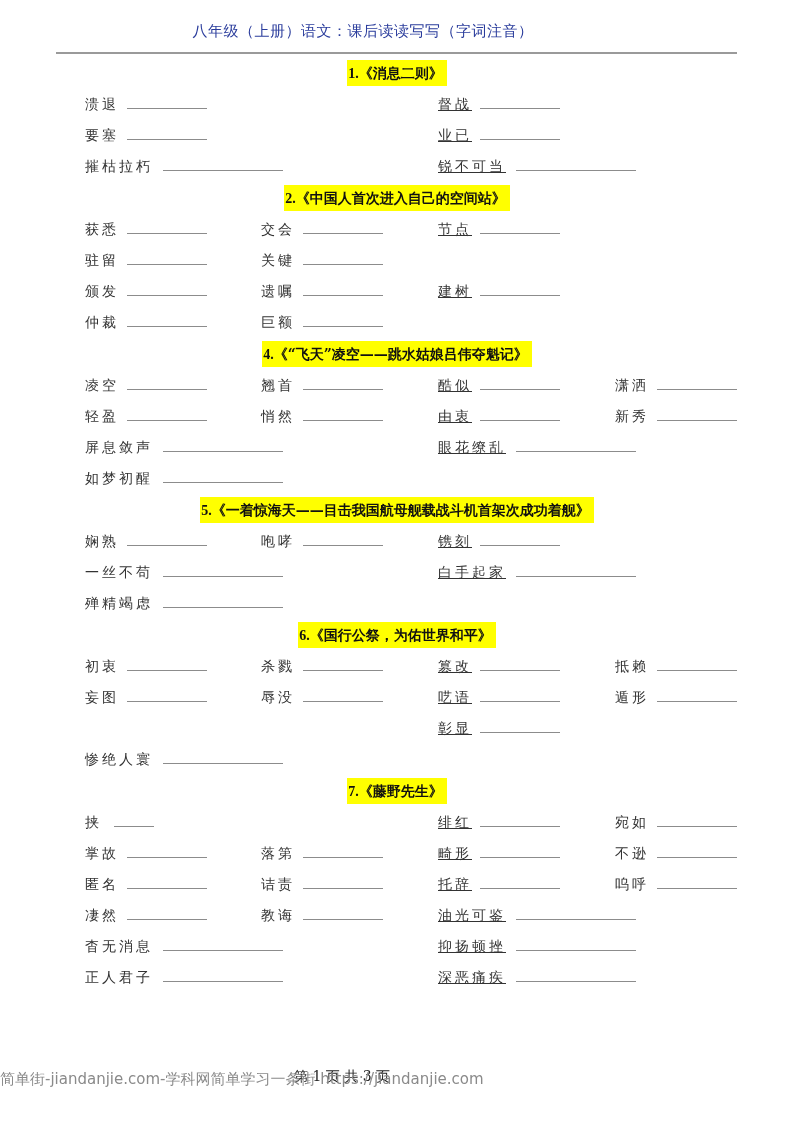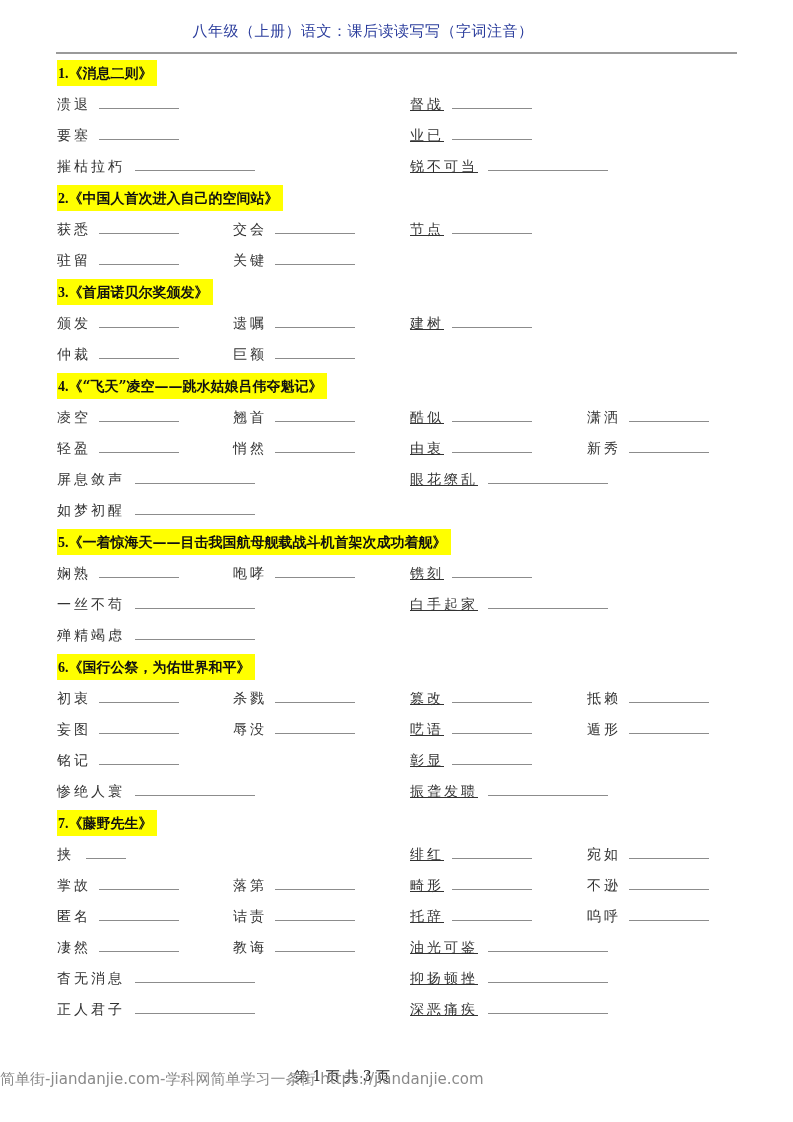--- a/index.html
+++ b/index.html
@@ -11,28 +11,28 @@
     .page-header {
       position: absolute; left: 0; top: 22px; width: 726px;
       text-align: center; font-size: 15px; color: #2a3c9c;
       font-family: "DejaVu Sans", "Liberation Sans", sans-serif;
       letter-spacing: 0.5px;
     }
     .header-rule {
       position: absolute; left: 56px; top: 52px; width: 681px; height: 0;
       border-top: 2px solid #9a9a9a;
     }
-    .content { position: absolute; left: 57px; top: 58px; width: 680px; }
+    .content { position: absolute; left: 57px; top: 58px; width: 680px; text-align: center; }
     .section-title {
       display: inline-block; background: #ffff00; font-weight: bold;
       font-size: 14px; height: 26px; line-height: 26px; padding: 0 4px 0 1px;
       color: #111; margin: 2px 0 4px 0; white-space: nowrap;
     }
     .section-title .num { font-family: "Liberation Serif", serif; font-weight: bold; }
-    .row { position: relative; height: 31px; }
+    .row { position: relative; height: 31px; margin-left: 28px; }
     .item {
       position: absolute; top: 0; height: 31px; line-height: 28px;
       font-size: 14px; white-space: nowrap; color: #333;
     }
     .item .word { letter-spacing: 3px; }
     .item .blank {
       display: inline-block; width: 80px; border-bottom: 1px solid #8c8c8c;
       height: 16px; vertical-align: baseline; margin-left: 8px;
     }
     .item.wide .blank { width: 120px; margin-left: 10px; }
@@ -67,21 +67,21 @@
         <div class="item c2 wide"><span class="word">锐不可当</span><span class="blank"></span></div>
       </div></div>
     <div><div class="section-title"><span class="num">2.</span><span>《中国人首次进入自己的空间站》</span></div><div class="row">
         <div class="item c0"><span class="word">获悉</span><span class="blank"></span></div>
         <div class="item c1"><span class="word">交会</span><span class="blank"></span></div>
         <div class="item c2"><span class="word">节点</span><span class="blank"></span></div>
       </div><div class="row">
         <div class="item c0"><span class="word">驻留</span><span class="blank"></span></div>
         <div class="item c1"><span class="word">关键</span><span class="blank"></span></div>
       </div></div>
-    <div><div class="section-title"><span class="num">3.</span><span>《首届诺贝尔奖颁发》</span></div><div class="row">
+    <div><div class="row">
         <div class="item c0"><span class="word">颁发</span><span class="blank"></span></div>
         <div class="item c1"><span class="word">遗嘱</span><span class="blank"></span></div>
         <div class="item c2"><span class="word">建树</span><span class="blank"></span></div>
       </div><div class="row">
         <div class="item c0"><span class="word">仲裁</span><span class="blank"></span></div>
         <div class="item c1"><span class="word">巨额</span><span class="blank"></span></div>
       </div></div>
     <div><div class="section-title"><span class="num">4.</span><span>《“飞天”凌空——跳水姑娘吕伟夺魁记》</span></div><div class="row">
         <div class="item c0"><span class="word">凌空</span><span class="blank"></span></div>
         <div class="item c1"><span class="word">翘首</span><span class="blank"></span></div>
@@ -112,25 +112,23 @@
         <div class="item c0"><span class="word">初衷</span><span class="blank"></span></div>
         <div class="item c1"><span class="word">杀戮</span><span class="blank"></span></div>
         <div class="item c2"><span class="word">篡改</span><span class="blank"></span></div>
         <div class="item c3"><span class="word">抵赖</span><span class="blank"></span></div>
       </div><div class="row">
         <div class="item c0"><span class="word">妄图</span><span class="blank"></span></div>
         <div class="item c1"><span class="word">辱没</span><span class="blank"></span></div>
         <div class="item c2"><span class="word">呓语</span><span class="blank"></span></div>
         <div class="item c3"><span class="word">遁形</span><span class="blank"></span></div>
       </div><div class="row">
-        <div class="item c0"><span class="word">铭记</span><span class="blank"></span></div>
         <div class="item c2"><span class="word">彰显</span><span class="blank"></span></div>
       </div><div class="row">
         <div class="item c0 wide"><span class="word">惨绝人寰</span><span class="blank"></span></div>
-        <div class="item c2 wide"><span class="word">振聋发聩</span><span class="blank"></span></div>
       </div></div>
     <div><div class="section-title"><span class="num">7.</span><span>《藤野先生》</span></div><div class="row">
         <div class="item c0 short"><span class="word">挟</span><span class="blank"></span></div>
         <div class="item c2"><span class="word">绯红</span><span class="blank"></span></div>
         <div class="item c3"><span class="word">宛如</span><span class="blank"></span></div>
       </div><div class="row">
         <div class="item c0"><span class="word">掌故</span><span class="blank"></span></div>
         <div class="item c1"><span class="word">落第</span><span class="blank"></span></div>
         <div class="item c2"><span class="word">畸形</span><span class="blank"></span></div>
         <div class="item c3"><span class="word">不逊</span><span class="blank"></span></div>

